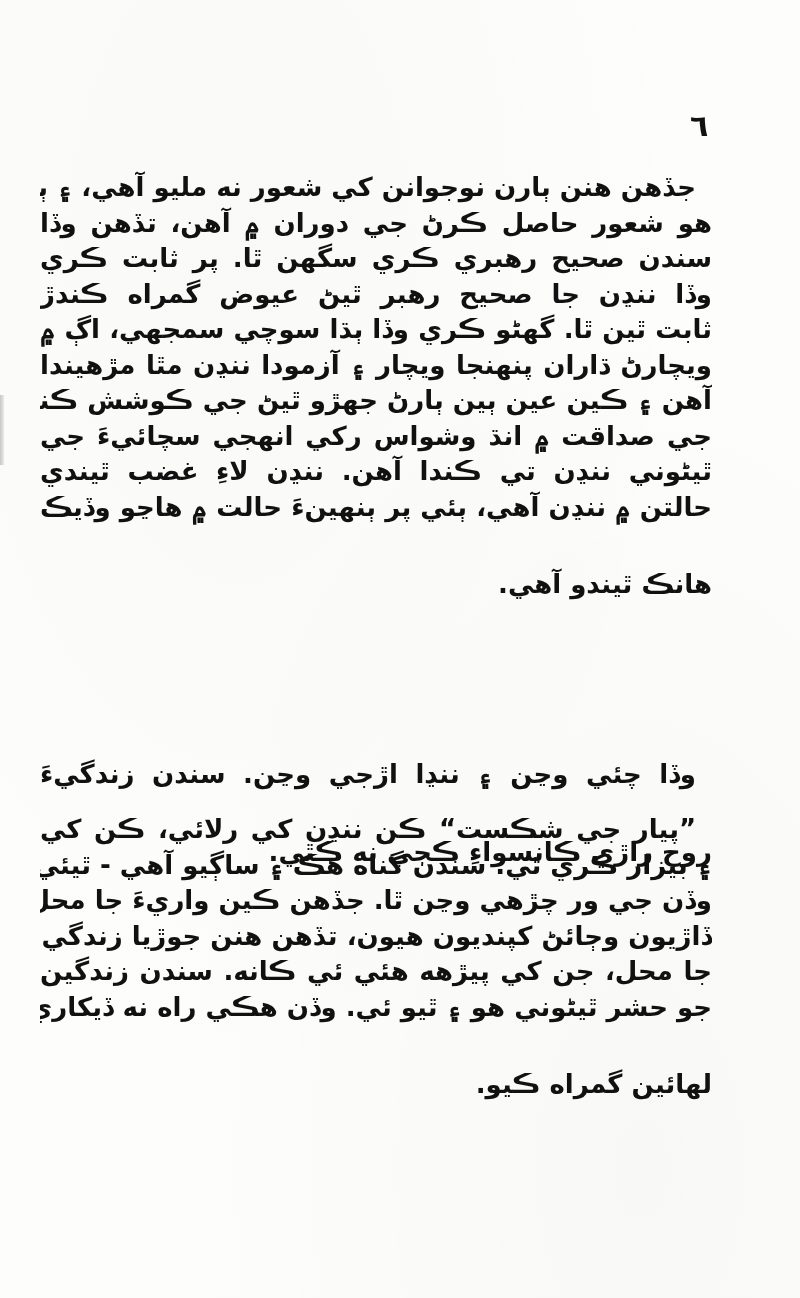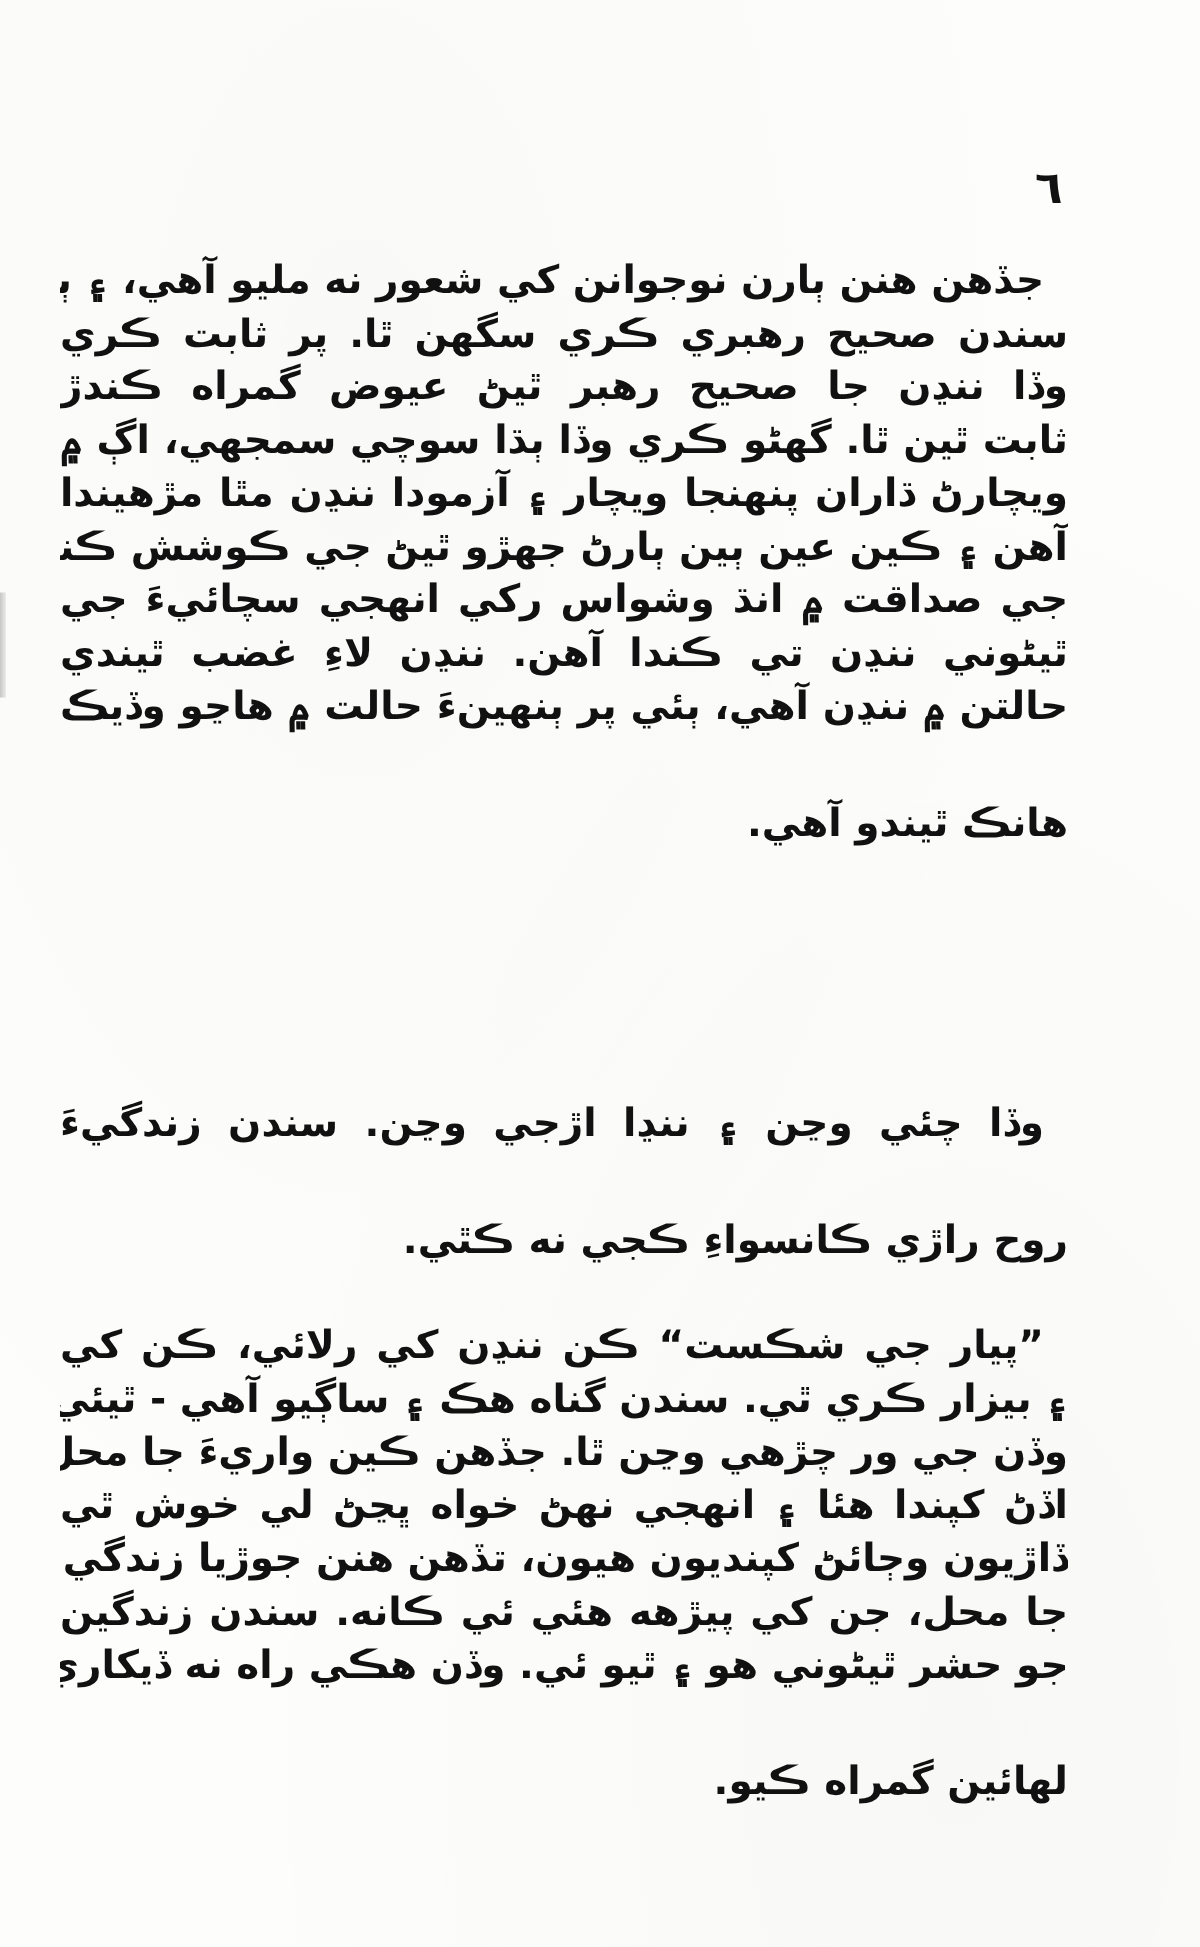--- a/index.html
+++ b/index.html
@@ -62,52 +62,52 @@
       text-align-last: justify;
     }
     .line.last {
       text-align-last: right;
       margin-top: 42px;
     }
     .line.indent {
       padding-right: 16px;
     }
     #para-1 { top: 170px; }
-    #para-2 { top: 732px; }
-    #para-3 { top: 880px; }
+    #para-2 { top: 757px; }
+    #para-3 { top: 812px; }
   </style>
 </head>
 <body>
 
 <div class="page">
   <div class="edge-shadow"></div>
 
   <div class="page-number">٦</div>
 
   <div class="text-block" id="para-1">
     <span class="line indent">جڏهن هنن ٻارن نوجوانن کي شعور نه مليو آهي، ۽ ٻار</span>
+    <span class="line">هو شعور حاصل ڪرڻ جي دوران ۾ آهن، تڏهن وڏا</span>
     <span class="line">سندن صحيح رهبري ڪري سگهن ٿا. پر ثابت ڪري</span>
     <span class="line">وڏا ننڍن جا صحيح رهبر ٿيڻ عيوض گمراه ڪندڙ</span>
     <span class="line">ثابت ٿين ٿا. گهڻو ڪري وڏا ٻڌا سوچي سمجهي، اڳ ۾</span>
     <span class="line">ويچارڻ ڌاران پنهنجا ويچار ۽ آزمودا ننڍن مٿا مڙهيندا</span>
     <span class="line">آهن ۽ ڪين عين ٻين ٻارڻ جهڙو ٿيڻ جي ڪوشش ڪندا</span>
     <span class="line">جي صداقت ۾ انڌ وشواس رکي انهجي سچائيءَ جي</span>
     <span class="line">ٿيڻوني ننڍن تي ڪندا آهن. ننڍن لاءِ غضب ٿيندي</span>
     <span class="line">حالتن ۾ ننڍن آهي، ٻئي پر ٻنهينءَ حالت ۾ هاڃو وڏيڪ</span>
     <span class="line last">هانڪ ٿيندو آهي.</span>
   </div>
 
   <div class="text-block" id="para-2">
     <span class="line indent">وڏا چئي وڃن ۽ ننڍا اڙجي وڃن. سندن زندگيءَ</span>
     <span class="line last">روح راڙي ڪانسواءِ ڪجي نه ڪٿي.</span>
   </div>
 
   <div class="text-block" id="para-3">
     <span class="line indent">”پيار جي شڪست“ ڪن ننڍن کي رلائي، ڪن کي</span>
     <span class="line">۽ بيزار ڪري ٿي. سندن گناه هڪ ۽ ساڳيو آهي - ٿيئي</span>
     <span class="line">وڏن جي ور چڙهي وڃن ٿا. جڏهن ڪين واريءَ جا محل</span>
-    <span class="line">اڏڻ کپندا هئا ۽ انهجي نهڻ خواه ڀڃڻ لي خوش ٿي</span>
     <span class="line">ڏاڙيون وڄائڻ کپنديون هيون، تڏهن هنن جوڙيا زندگيءَ</span>
     <span class="line">جا محل، جن کي پيڙهه هئي ئي ڪانه. سندن زندگين</span>
     <span class="line">جو حشر ٿيڻوني هو ۽ ٿيو ئي. وڏن هڪي راه نه ڏيکاري،</span>
     <span class="line last">لهائين گمراه ڪيو.</span>
   </div>
 </div>
 
 </body></html>

